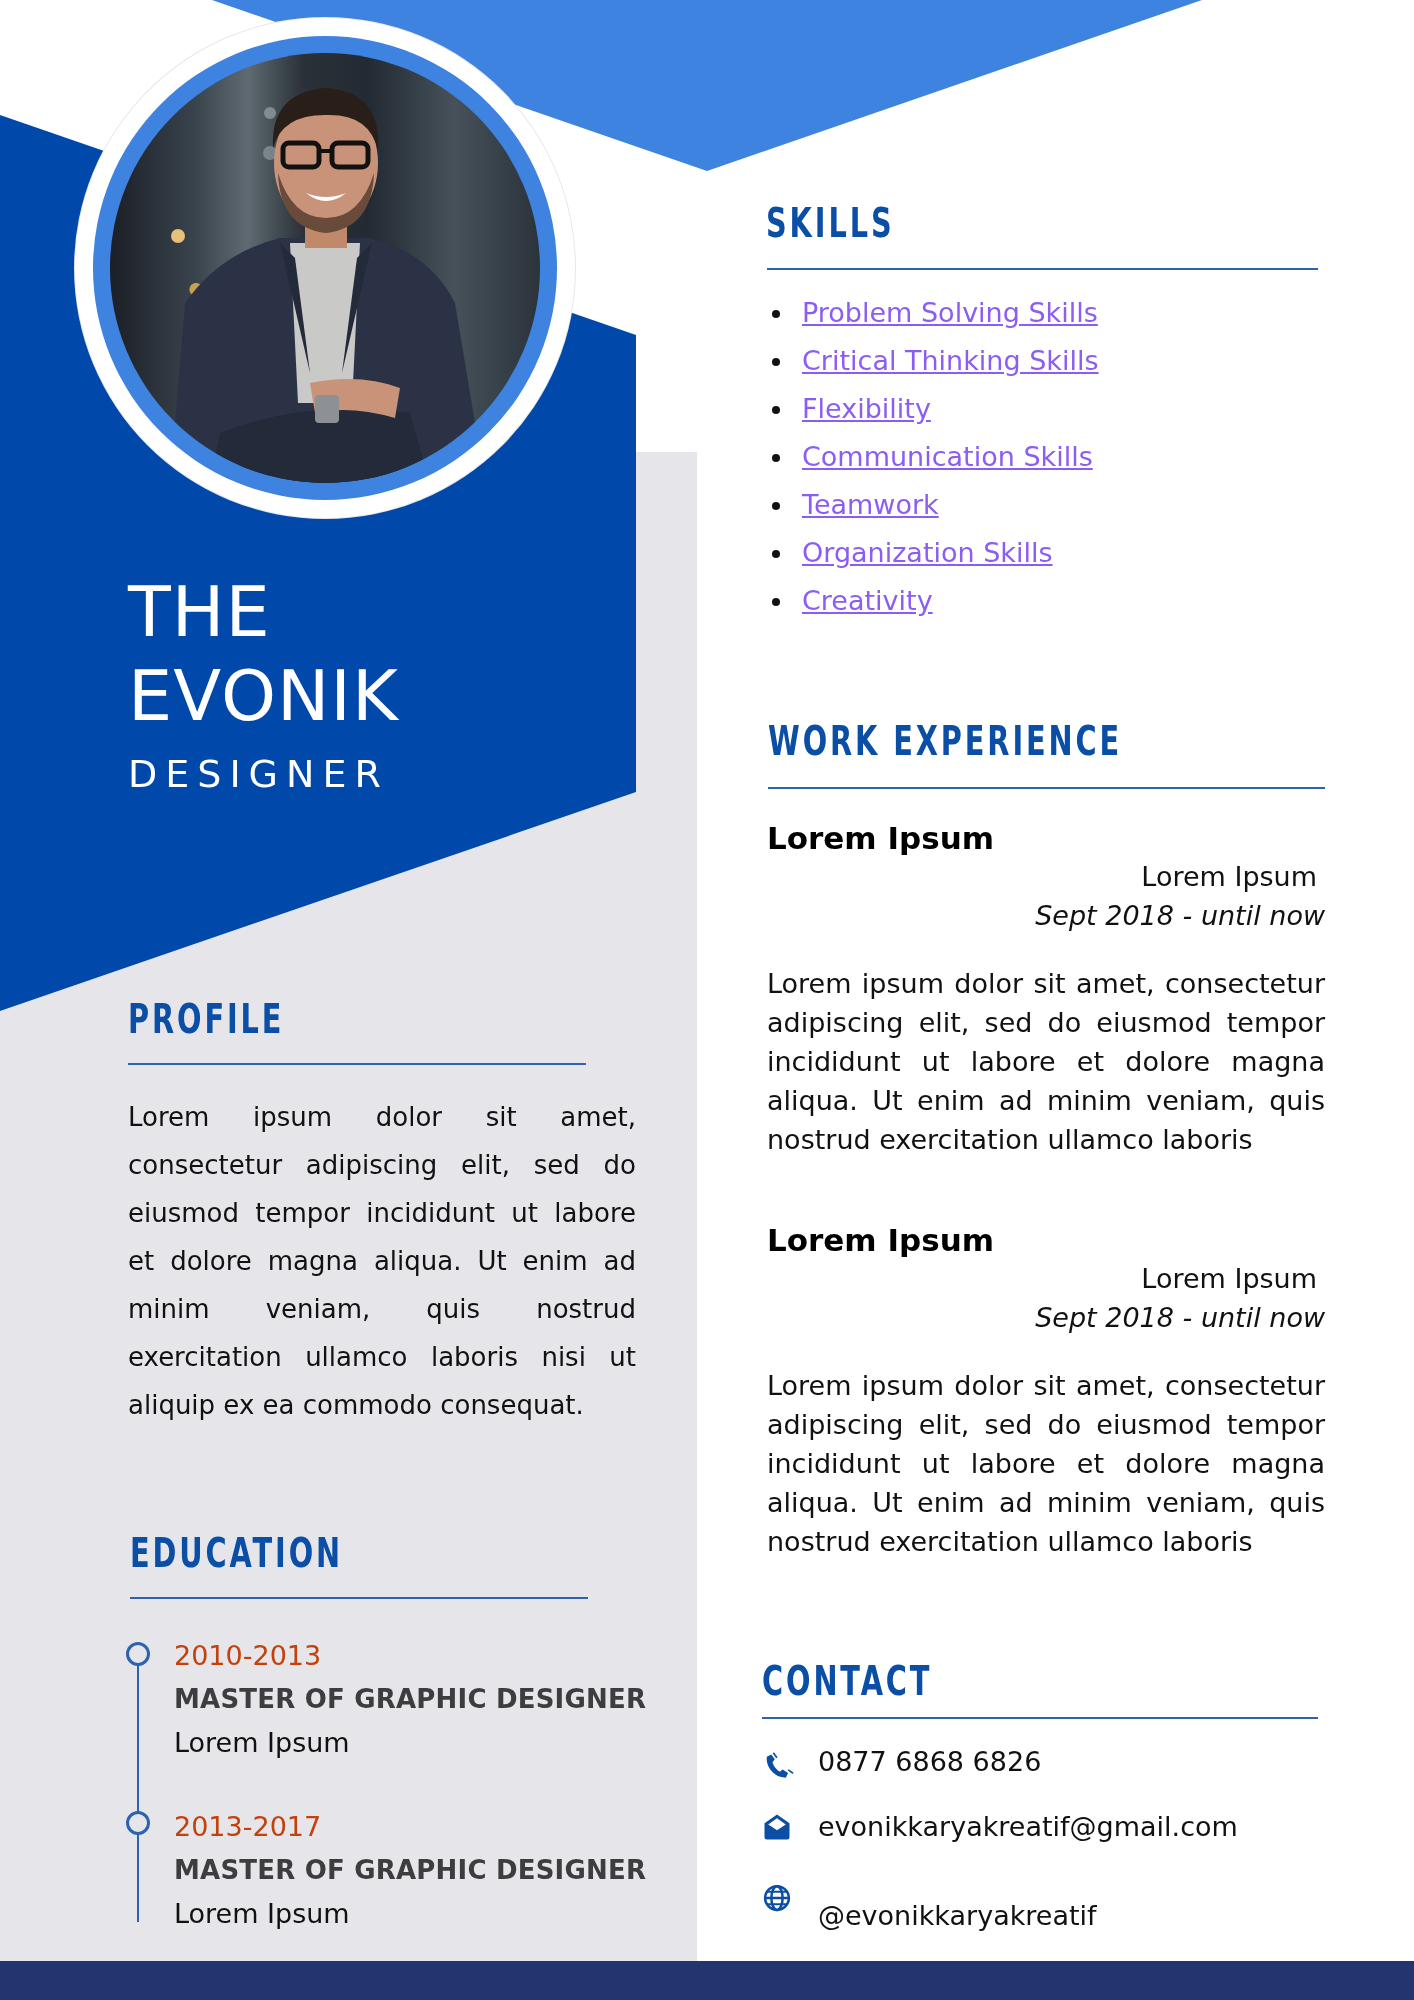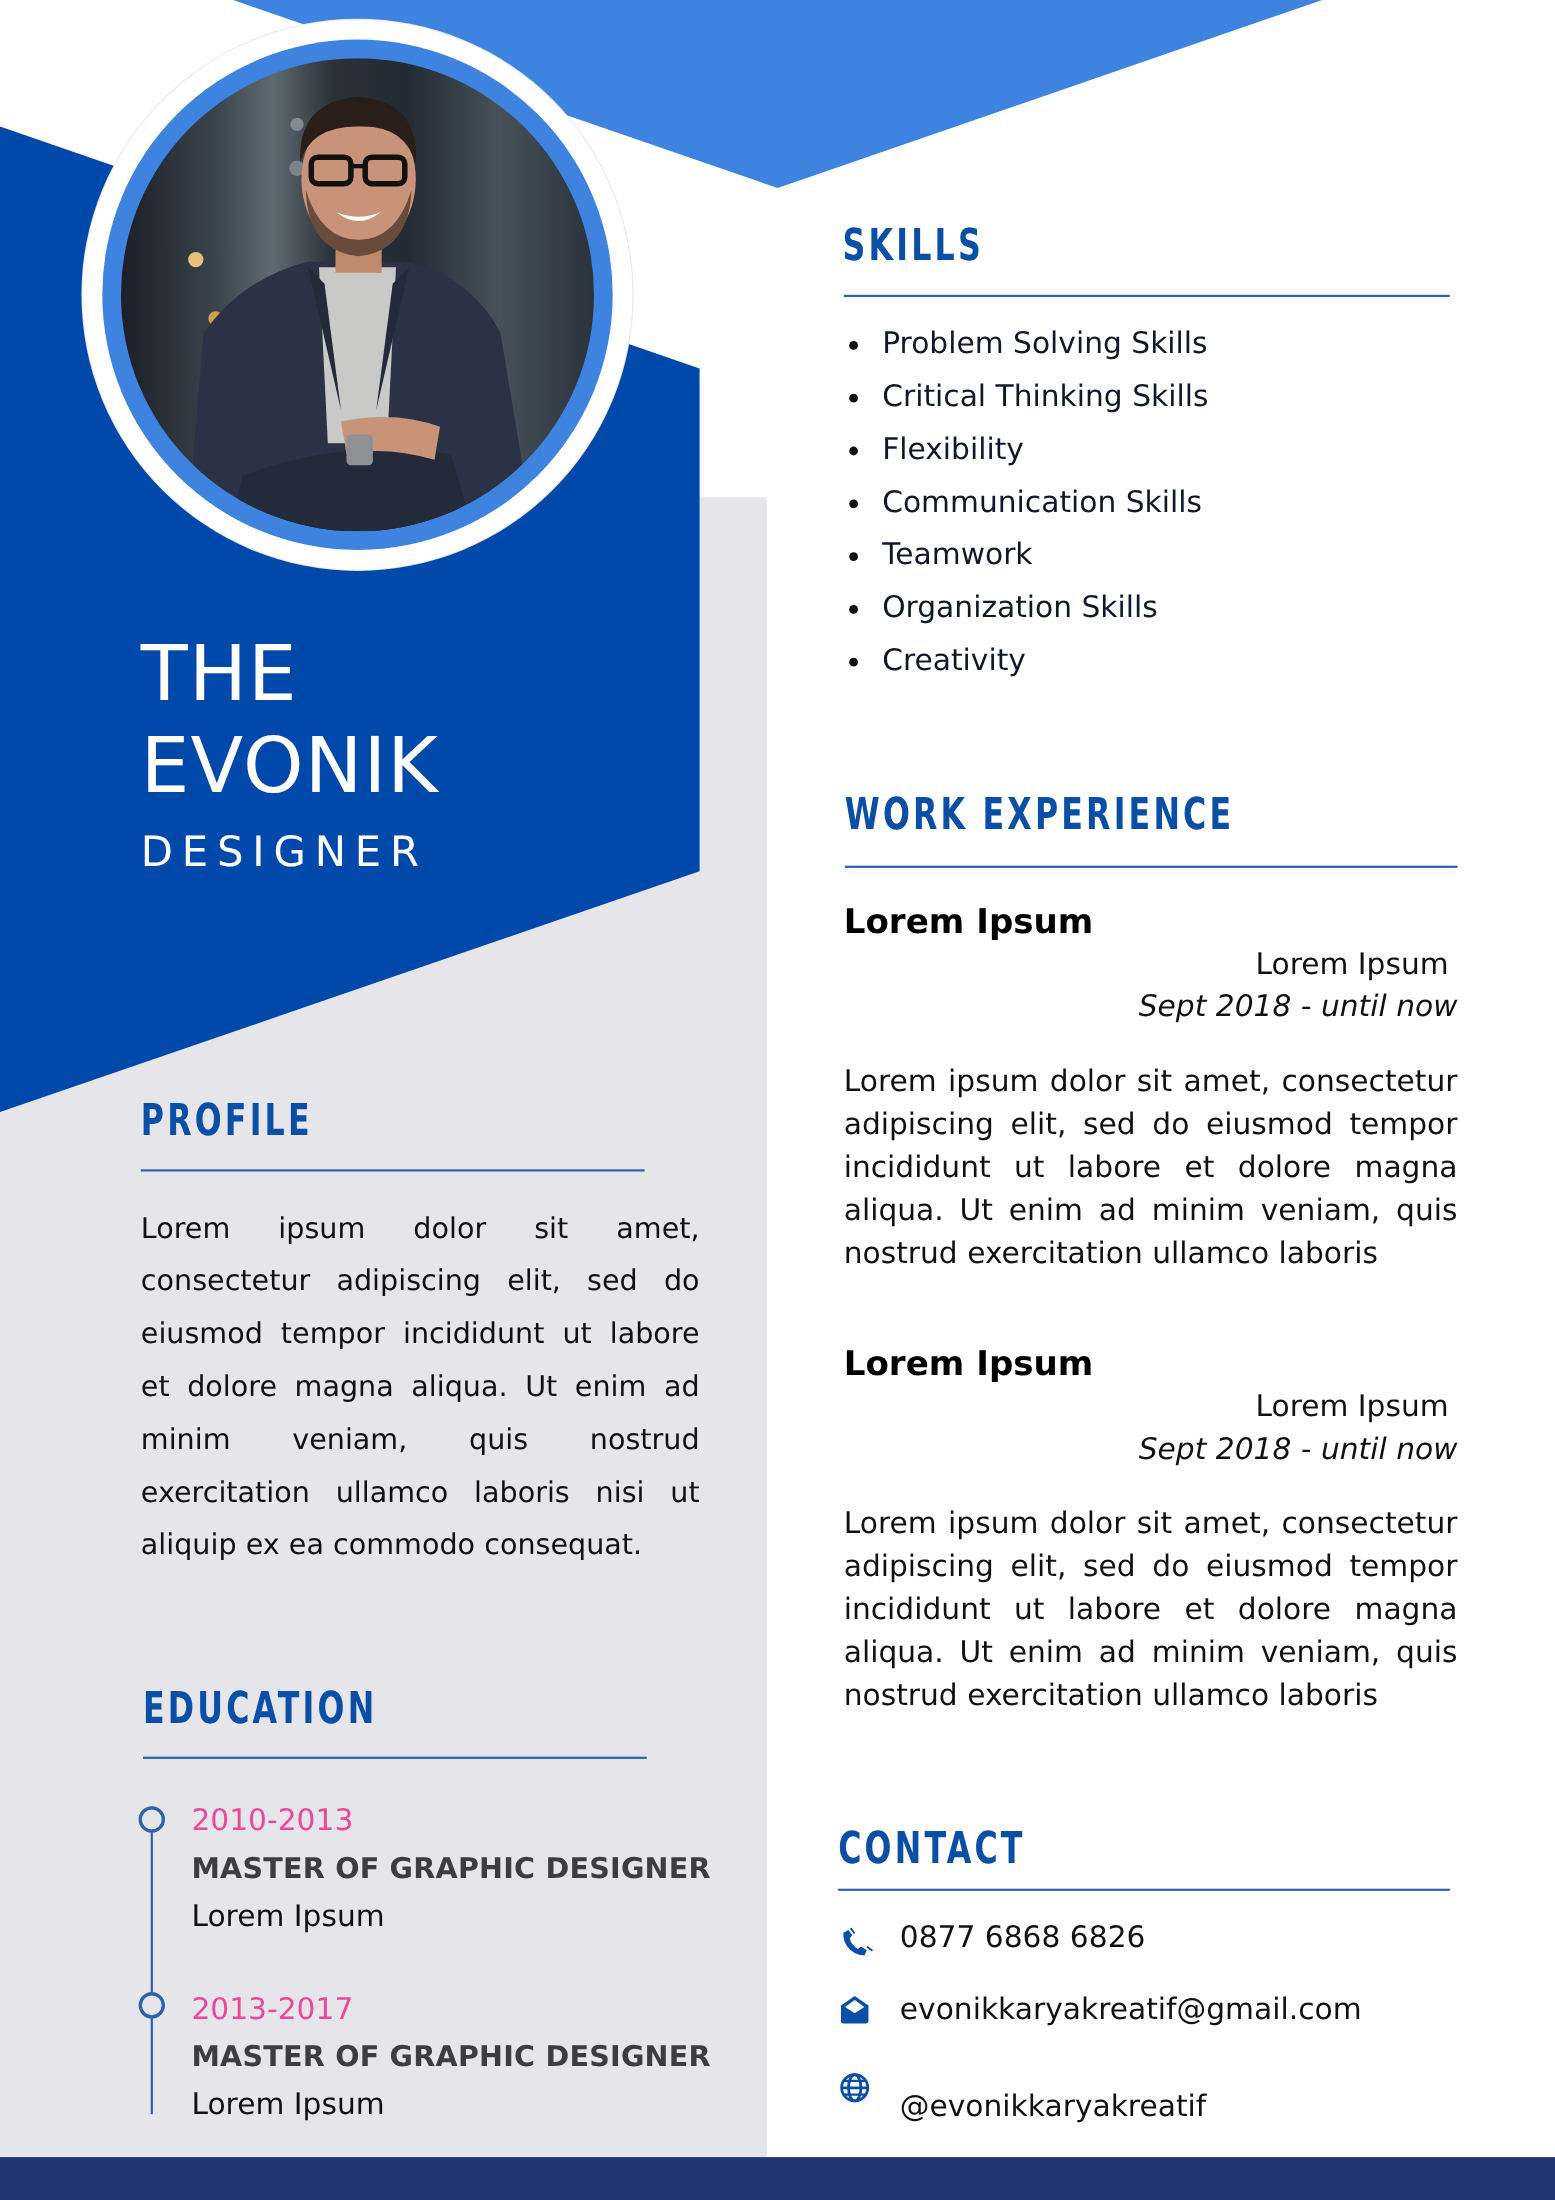--- a/index.html
+++ b/index.html
@@ -22,35 +22,35 @@
   .role { font-size: 38px; letter-spacing: 8px; margin-top: 14px; font-weight: 400; }
 
   
   .sec-title { position: absolute; font-family: "DejaVu Sans", sans-serif; font-weight: 700; font-size: 40px; color: #0A4EA6; letter-spacing: 4px; transform: scaleX(0.72); transform-origin: left center; white-space: nowrap; }
   .sec-rule { position: absolute; height: 2px; background: #2C62AE; }
 
   .body-text { position: absolute; font-size: 26px; line-height: 48px; color: #111; text-align: justify; text-align-last: left; }
 
   
   .skills { position: absolute; left: 770px; top: 289px; list-style: none; }
-  .skills li { font-size: 27px; line-height: 48px; position: relative; padding-left: 32px; color: #0f172a; }
+  .skills li { font-size: 27px; line-height: 48px; position: relative; padding-left: 32px; color: #8b5cf6; text-decoration: underline; }
   .skills li::before { content: ""; position: absolute; left: 2px; top: 21px; width: 8px; height: 8px; border-radius: 50%; background: #111; }
 
   
   .job { position: absolute; left: 767px; width: 558px; }
   .job-title { font-size: 31px; font-weight: 700; line-height: 40px; color: #000; }
   .job-company { font-size: 27px; line-height: 38px; text-align: right; padding-right: 8px; }
   .job-date { font-size: 27px; line-height: 40px; text-align: right; font-style: italic; }
   .job-desc { font-size: 27px; line-height: 39px; text-align: justify; text-align-last: left; margin-top: 28px; }
 
   
   .edu-line { position: absolute; left: 137px; width: 2px; background: #2C62AE; }
   .edu-dot { position: absolute; width: 24px; height: 24px; border-radius: 50%; border: 3px solid #2C62AE; background: #E6E6EA; }
   .edu-item { position: absolute; left: 174px; }
-  .edu-year { font-size: 27px; line-height: 44px; color: #ec4899; }
+  .edu-year { font-size: 27px; line-height: 44px; color: #c2410c; }
   .edu-degree { font-size: 26px; line-height: 42px; font-weight: 700; color: #3d3d3f; letter-spacing: 0.2px; text-align: right; }
   .edu-school { font-size: 27px; line-height: 46px; color: #111; }
 
   
   .contact-row { position: absolute; left: 762px; display: flex; align-items: center; }
   .contact-icon { width: 34px; height: 34px; margin-right: 22px; display: inline-block; }
   .contact-text { font-size: 27px; line-height: 36px; color: #111; }
 
   .footer { position: absolute; left: 0; top: 1961px; width: 1414px; height: 39px; background: #22356E; }
 </style>

